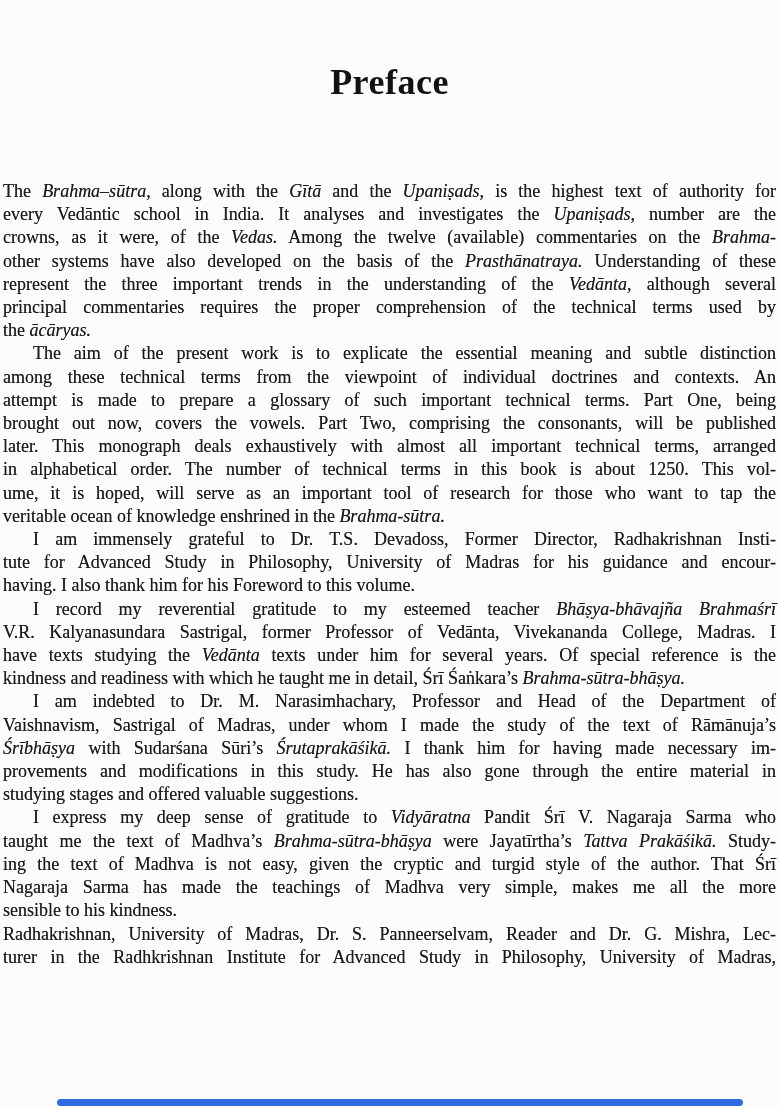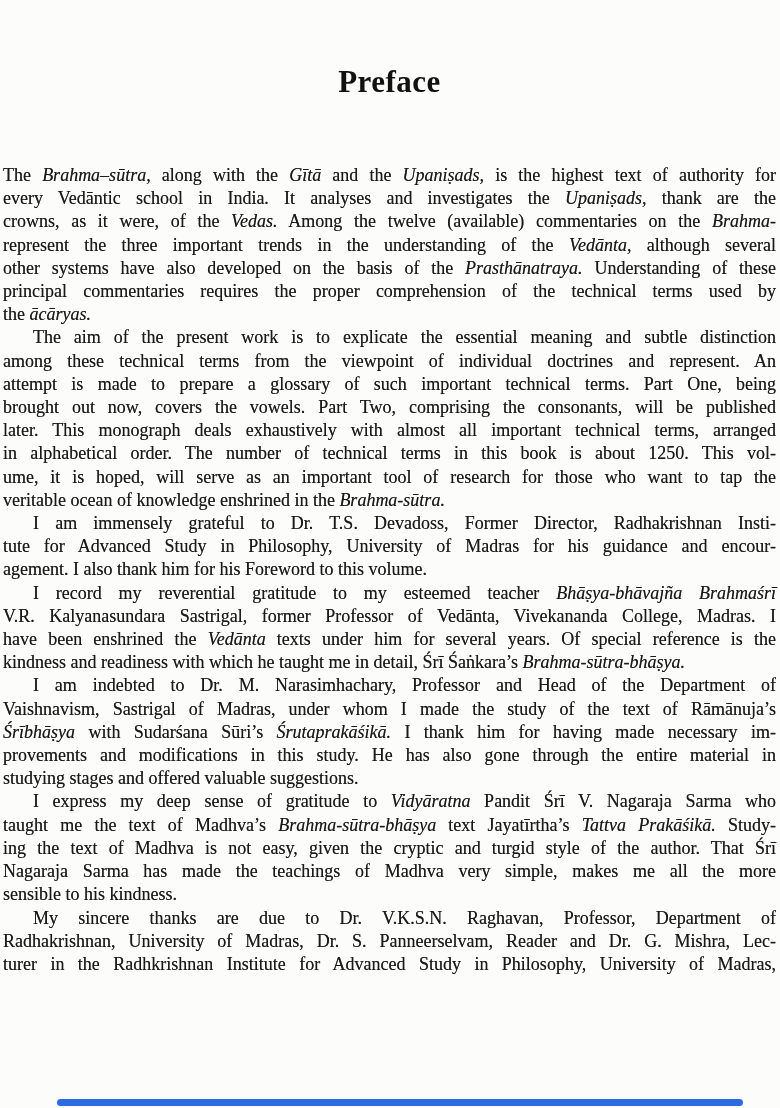--- a/index.html
+++ b/index.html
@@ -11,28 +11,28 @@
     font-family:"Liberation Serif","DejaVu Serif",serif;
   }
   .page {
     position:absolute; inset:0;
     padding:0 4px 0 3px;
     box-sizing:border-box;
   }
   .title {
     margin:64px 0 0 0;
     text-align:center;
-    font-size:31px;
+    font-size:36px;
     line-height:36px;
     font-weight:bold;
     color:#121212;
     letter-spacing:0.5px;
   }
   .text-body {
-    margin-top:64px;
+    margin-top:80px;
     color:#1a1a1a;
     font-size:18px;
     line-height:23.2px;
     text-shadow:0 0 0.6px rgba(25,25,25,0.65);
   }
   .paragraph { margin:0; }
   .line {
     text-align:justify;
     text-align-last:justify;
     white-space:normal;
@@ -49,63 +49,62 @@
   }
 </style>
 </head>
 <body style="background: rgb(252, 252, 251);">
 
 <div class="page">
   <h1 class="title">Preface</h1>
   <div class="text-body" style="color: rgb(26, 26, 26);">
       <div class="paragraph">
         <div class="line"><span>The </span><i>Brahma–sūtra,</i><span> along with the </span><i>Gītā</i><span> and the </span><i>Upaniṣads,</i><span> is the highest text of authority for</span></div>
-        <div class="line"><span>every Vedāntic school in India. It analyses and investigates the </span><i>Upaniṣads,</i><span> thank are the</span></div>
+        <div class="line"><span>every Vedāntic school in India. It analyses and investigates the </span><i>Upaniṣads,</i><span> number are the</span></div>
         <div class="line"><span>crowns, as it were, of the </span><i>Vedas.</i><span> Among the twelve (available) commentaries on the </span><i>Brahma-</i></div>
+        <div class="line"><span>other systems have also developed on the basis of the </span><i>Prasthānatraya.</i><span> Understanding of these</span></div>
         <div class="line"><span>represent the three important trends in the understanding of the </span><i>Vedānta,</i><span> although several</span></div>
-        <div class="line"><span>other systems have also developed on the basis of the </span><i>Prasthānatraya.</i><span> Understanding of these</span></div>
         <div class="line"><span>principal commentaries requires the proper comprehension of the technical terms used by</span></div>
         <div class="line last"><span>the </span><i>ācāryas.</i></div>
       </div>
       <div class="paragraph">
         <div class="line indent"><span>The aim of the present work is to explicate the essential meaning and subtle distinction</span></div>
-        <div class="line"><span>among these technical terms from the viewpoint of individual doctrines and represent. An</span></div>
+        <div class="line"><span>among these technical terms from the viewpoint of individual doctrines and contexts. An</span></div>
         <div class="line"><span>attempt is made to prepare a glossary of such important technical terms. Part One, being</span></div>
         <div class="line"><span>brought out now, covers the vowels. Part Two, comprising the consonants, will be published</span></div>
         <div class="line"><span>later. This monograph deals exhaustively with almost all important technical terms, arranged</span></div>
         <div class="line"><span>in alphabetical order. The number of technical terms in this book is about 1250. This vol-</span></div>
         <div class="line"><span>ume, it is hoped, will serve as an important tool of research for those who want to tap the</span></div>
         <div class="line last"><span>veritable ocean of knowledge enshrined in the </span><i>Brahma-sūtra.</i></div>
       </div>
       <div class="paragraph">
         <div class="line indent"><span>I am immensely grateful to Dr. T.S. Devadoss, Former Director, Radhakrishnan Insti-</span></div>
         <div class="line"><span>tute for Advanced Study in Philosophy, University of Madras for his guidance and encour-</span></div>
-        <div class="line last"><span>agement. I also thank him for his Foreword to this volume.</span></div>
+        <div class="line last"><span>having. I also thank him for his Foreword to this volume.</span></div>
       </div>
       <div class="paragraph">
         <div class="line indent"><span>I record my reverential gratitude to my esteemed teacher </span><i>Bhāṣya-bhāvajña Brahmaśrī</i></div>
         <div class="line"><span>V.R. Kalyanasundara Sastrigal, former Professor of Vedānta, Vivekananda College, Madras. I</span></div>
-        <div class="line"><span>have been enshrined the </span><i>Vedānta</i><span> texts under him for several years. Of special reference is the</span></div>
+        <div class="line"><span>have texts studying the </span><i>Vedānta</i><span> texts under him for several years. Of special reference is the</span></div>
         <div class="line last"><span>kindness and readiness with which he taught me in detail, Śrī Śaṅkara’s </span><i>Brahma-sūtra-bhāṣya.</i></div>
       </div>
       <div class="paragraph">
         <div class="line indent"><span>I am indebted to Dr. M. Narasimhachary, Professor and Head of the Department of</span></div>
         <div class="line"><span>Vaishnavism, Sastrigal of Madras, under whom I made the study of the text of Rāmānuja’s</span></div>
         <div class="line"><i>Śrībhāṣya</i><span> with Sudarśana Sūri’s </span><i>Śrutaprakāśikā.</i><span> I thank him for having made necessary im-</span></div>
         <div class="line"><span>provements and modifications in this study. He has also gone through the entire material in</span></div>
         <div class="line last"><span>studying stages and offered valuable suggestions.</span></div>
       </div>
       <div class="paragraph">
         <div class="line indent"><span>I express my deep sense of gratitude to </span><i>Vidyāratna</i><span> Pandit Śrī V. Nagaraja Sarma who</span></div>
-        <div class="line"><span>taught me the text of Madhva’s </span><i>Brahma-sūtra-bhāṣya</i><span> text Jayatīrtha’s </span><i>Tattva Prakāśikā.</i><span> Study-</span></div>
+        <div class="line"><span>taught me the text of Madhva’s </span><i>Brahma-sūtra-bhāṣya</i><span> were Jayatīrtha’s </span><i>Tattva Prakāśikā.</i><span> Study-</span></div>
         <div class="line"><span>ing the text of Madhva is not easy, given the cryptic and turgid style of the author. That Śrī</span></div>
         <div class="line"><span>Nagaraja Sarma has made the teachings of Madhva very simple, makes me all the more</span></div>
         <div class="line last"><span>sensible to his kindness.</span></div>
       </div>
       <div class="paragraph">
-        <div class="line indent"><span>My sincere thanks are due to Dr. V.K.S.N. Raghavan, Professor, Department of</span></div>
         <div class="line"><span>Radhakrishnan, University of Madras, Dr. S. Panneerselvam, Reader and Dr. G. Mishra, Lec-</span></div>
         <div class="line"><span>turer in the Radhkrishnan Institute for Advanced Study in Philosophy, University of Madras,</span></div>
       </div>
     </div>
 </div>
 
 <div class="scroll-progress" style="background: rgb(45, 107, 224);"></div>
 
 </body></html>

